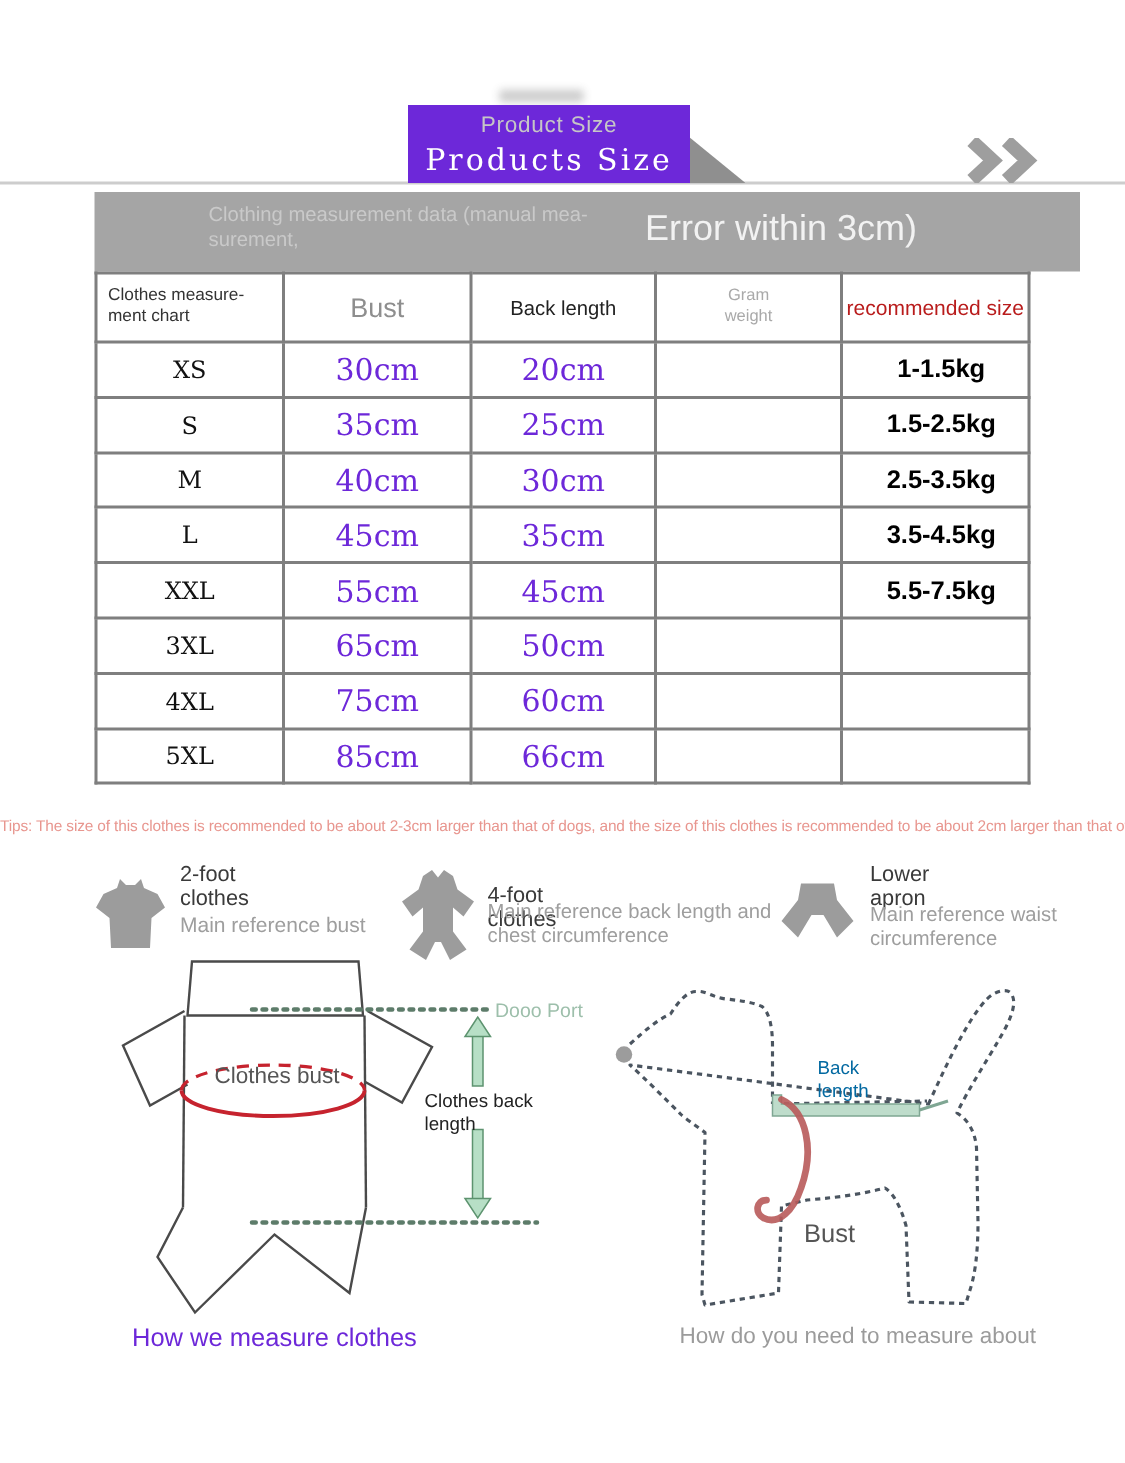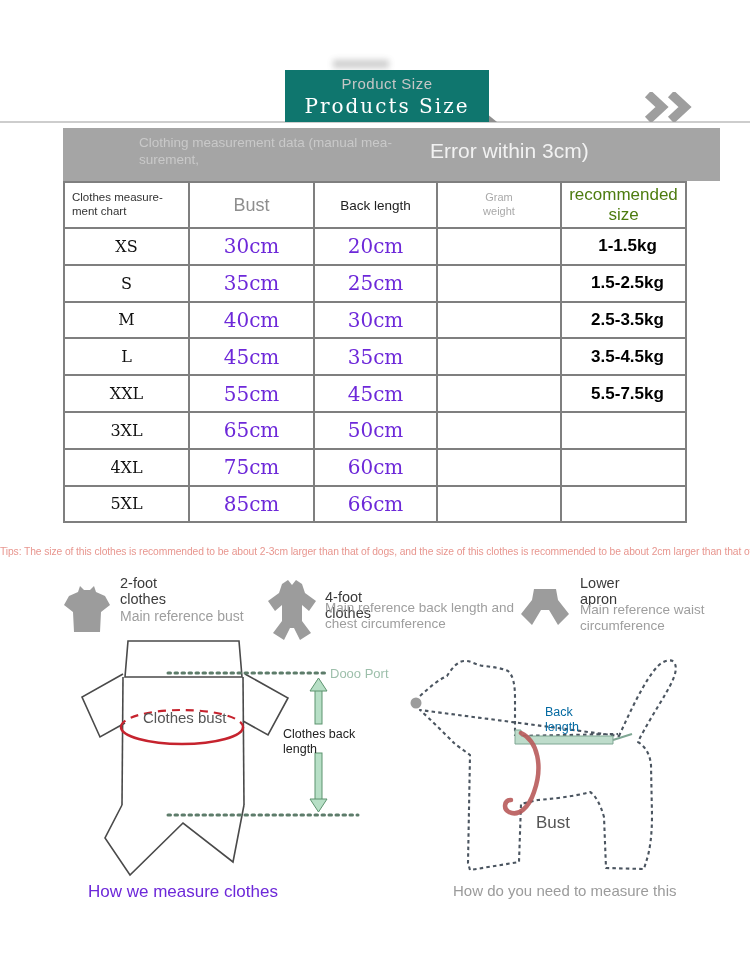--- a/index.html
+++ b/index.html
@@ -5,40 +5,40 @@
   html,body{margin:0;padding:0;background:#fff;}
   #stage{position:relative;width:750px;height:975px;background:#fff;overflow:hidden;
          font-family:"Liberation Sans",sans-serif;color:#333;}
   .abs{position:absolute;}
   .pre{white-space:pre-line;}
 
   
   #divider{left:0;top:121px;width:750px;height:2px;background:#cdcdcd;}
   #title-shadow{left:459px;top:91px;width:38px;height:31px;background:#8f8f8f;
                 clip-path:polygon(0 0,100% 100%,0 100%);}
-  #title-box{left:285px;top:70px;width:204px;height:52px;background:#0f766e;text-align:center;}
+  #title-box{left:272px;top:70px;width:188px;height:52px;background:#6d28d9;text-align:center;}
   #title-eyebrow{margin-top:5px;font-size:15px;color:#c6c6c6;letter-spacing:.5px;}
   #title-heading{margin-top:2px;font-size:20px;color:#ffffff;font-family:"DejaVu Serif",serif;letter-spacing:2px;}
   #smudge{left:333px;top:60px;width:56px;height:8px;background:#555;filter:blur(3px);opacity:.3;}
 
   
   #band{left:63px;top:128px;width:622px;height:53px;background:#a5a5a5;padding-left:35px;}
   #band-left{left:76px;top:7px;font-size:13.5px;line-height:1.25;color:#c9c9c9;}
-  #band-right{left:367px;top:11px;font-size:21px;color:#f2f2f2;}
+  #band-right{left:367px;top:11px;font-size:24px;color:#f2f2f2;}
 
   
   #size-table{position:absolute;left:63px;top:181px;border-collapse:collapse;table-layout:fixed;}
   #size-table th,#size-table td{border:2px solid #7f7f7f;padding:0;vertical-align:middle;text-align:center;background:#fff;}
   #size-table th{height:44px;font-weight:normal;}
   #size-table td{height:34.8px;}
   .th-chart{font-size:11.5px;color:#333;text-align:left !important;padding-left:7px !important;line-height:1.2;}
   .th-bust{font-size:18px;color:#8e8e8e;}
   .th-back{font-size:13.5px;color:#222;}
   .th-gram{font-size:11px;color:#a9a9a9;line-height:1.25;}
-  .th-rec{font-size:17px;color:#4d7c0f;font-weight:normal;}
+  .th-rec{font-size:14px;color:#b91c1c;font-weight:normal;}
   .td-size{font-family:"DejaVu Serif",serif;font-size:16px;color:#111;}
   .td-val{font-family:"DejaVu Serif",serif;font-size:20px;color:#6d28d9;}
   .td-rec{font-family:"Liberation Sans",sans-serif;font-weight:bold;font-size:17px;color:#000;
           text-align:center;padding-left:8px !important;}
 
   
   #tips{left:0;top:546px;width:750px;text-align:center;font-size:10.3px;color:#e8968f;white-space:nowrap;letter-spacing:-.1px;}
 
   
   .legend-title{font-size:14.5px;color:#3a3a3a;line-height:1.1;}
@@ -229,15 +229,15 @@
     <g>
       <polygon points="115,85 121,85 121,91 213,91 213,99 115,99" fill="#bedccb" stroke="#7fa693" stroke-width="1"></polygon>
       <line x1="213" y1="95" x2="232" y2="89" stroke="#7fa693" stroke-width="2"></line>
     </g>
 
     <path d="M121,88 C138,96 143,122 134,147 C129,162 119,172 109,167 C103,164 104,155 111,155" fill="none" stroke="#b85a5a" stroke-width="4.5" stroke-linecap="round" opacity="0.9"></path>
   </svg>
   <div id="lbl-dog-back" class="abs pre">Back
 length</div>
   <div id="lbl-dog-bust" class="abs">Bust</div>
-  <div id="caption-dog" class="abs">How do you need to measure this</div>
+  <div id="caption-dog" class="abs">How do you need to measure about</div>
 
 </div>
 
 </body></html>

